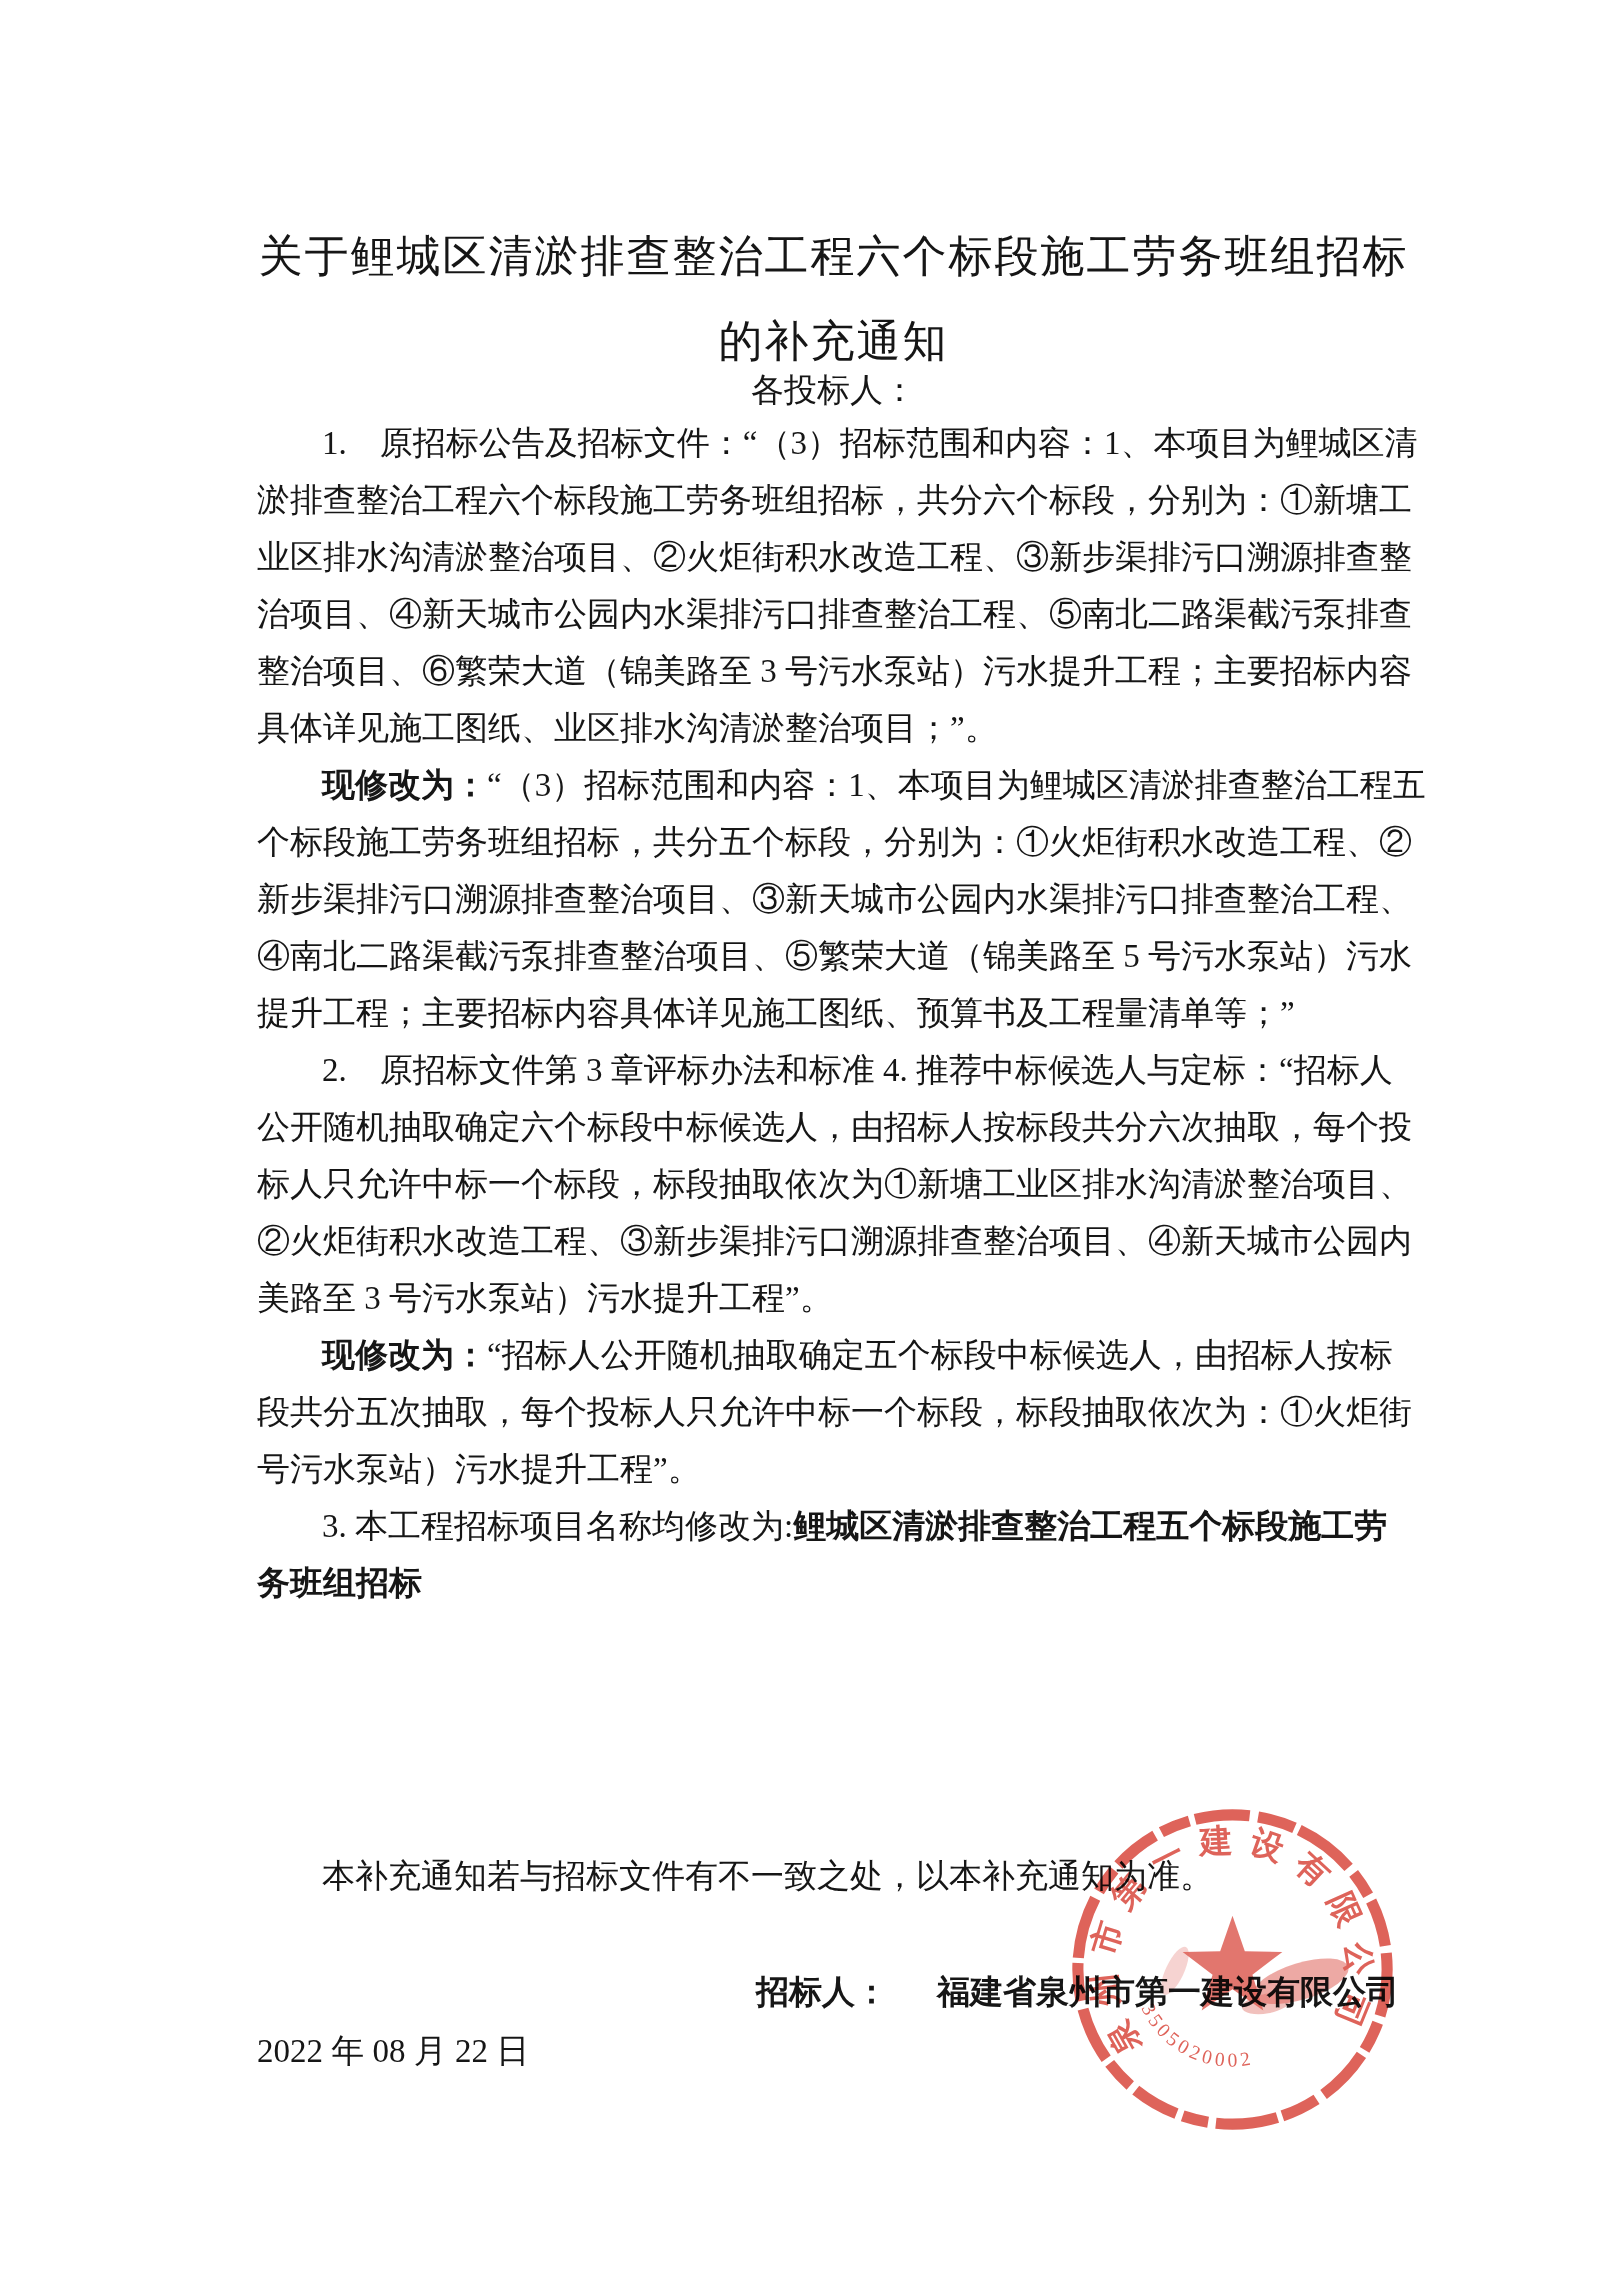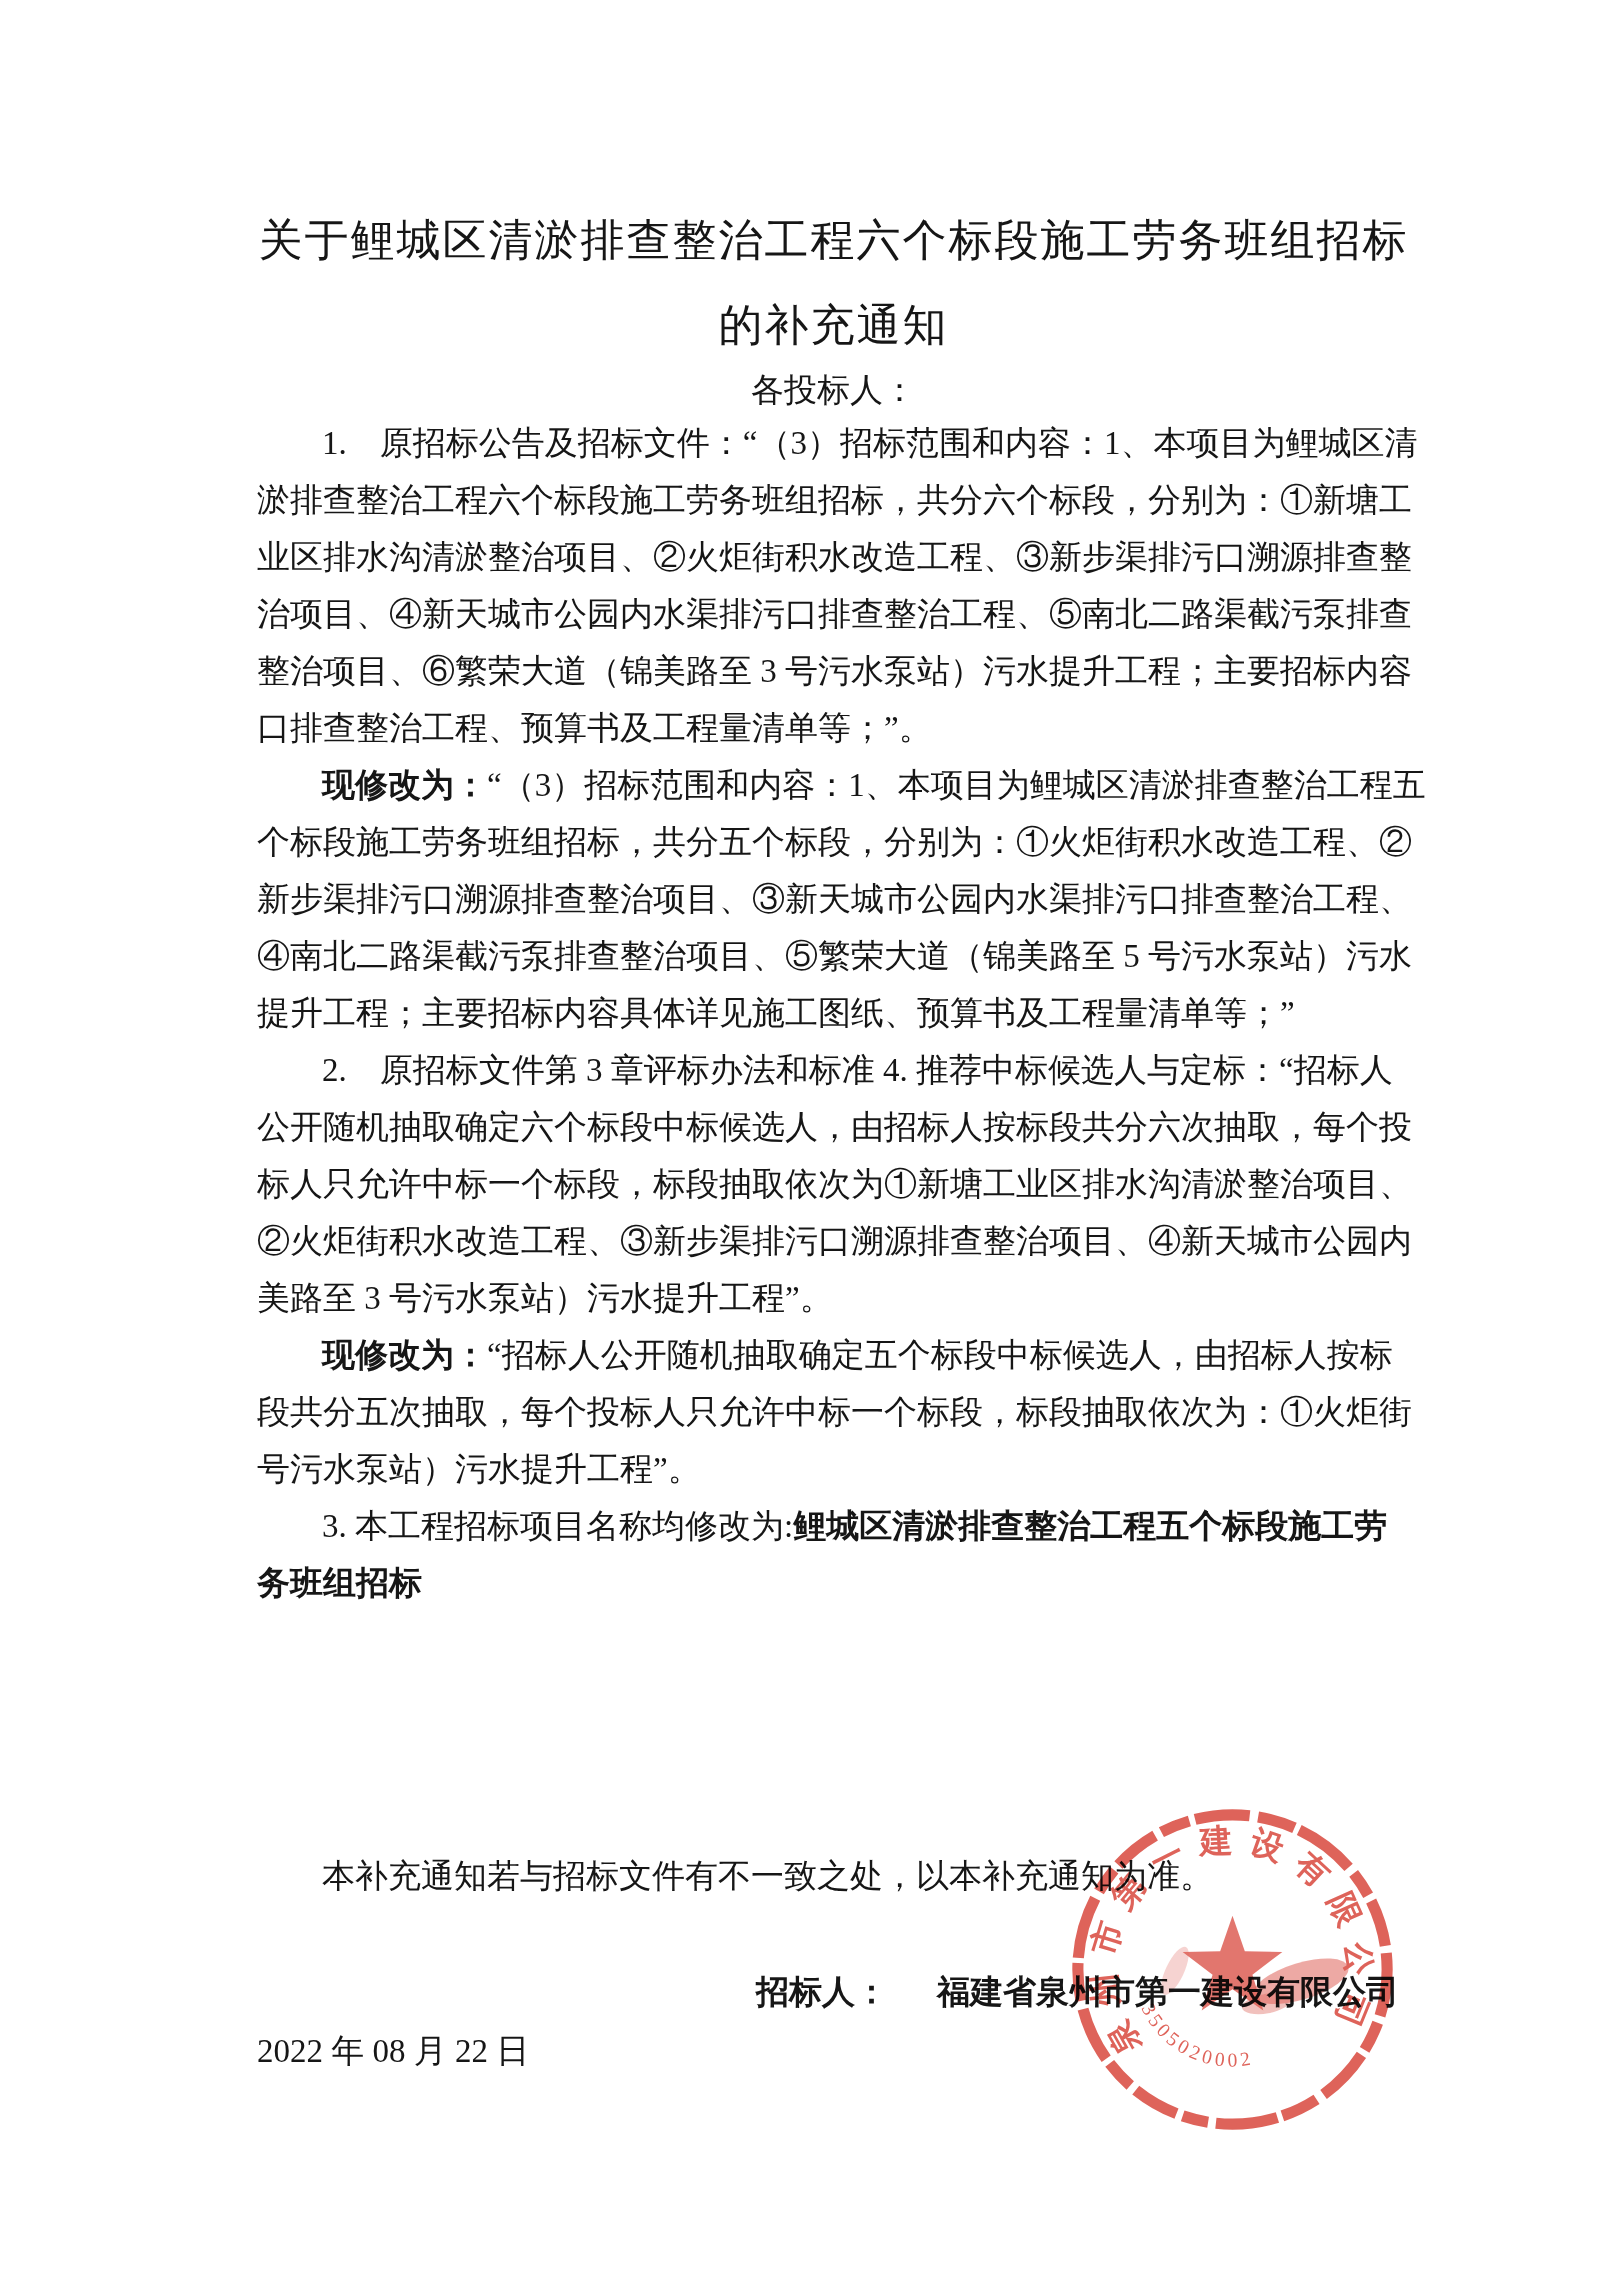--- a/index.html
+++ b/index.html
@@ -5,21 +5,21 @@
   html,body{margin:0;padding:0;background:#e8e8e8;}
   .page{
     position:relative;
     width:1623px;height:2295px;
     background:#ffffff;
     overflow:hidden;
     font-family:"Liberation Serif","DejaVu Serif",serif;
     color:#161616;
   }
   .title-block{
-    position:absolute;top:198px;left:257px;width:1153px;
+    position:absolute;top:214px;left:257px;width:1153px;
     text-align:center;font-size:44px;line-height:85px;letter-spacing:2px;
     font-weight:500;white-space:nowrap;
   }
   .salutation{
     position:absolute;top:362px;left:257px;width:1153px;
     font-size:33px;line-height:57px;white-space:nowrap;text-align:center;
   }
   .body-lines{
     position:absolute;top:415px;left:257px;width:1153px;
     font-size:33px;line-height:57px;
@@ -57,21 +57,21 @@
   </div>
 
   <div class="salutation">各投标人：</div>
 
   <div class="body-lines">
       <div class="line indent"><span>1.　原招标公告及招标文件：“（3）招标范围和内容：1、本项目为鲤城区清</span></div>
       <div class="line"><span>淤排查整治工程六个标段施工劳务班组招标，共分六个标段，分别为：①新塘工</span></div>
       <div class="line"><span>业区排水沟清淤整治项目、②火炬街积水改造工程、③新步渠排污口溯源排查整</span></div>
       <div class="line"><span>治项目、④新天城市公园内水渠排污口排查整治工程、⑤南北二路渠截污泵排查</span></div>
       <div class="line"><span>整治项目、⑥繁荣大道（锦美路至 3 号污水泵站）污水提升工程；主要招标内容</span></div>
-      <div class="line"><span>口排查整治工程、预算书及工程量清单等；”。</span></div>
+      <div class="line"><span>具体详见施工图纸、业区排水沟清淤整治项目；”。</span></div>
       <div class="line indent"><span class="b">现修改为：</span><span>“（3）招标范围和内容：1、本项目为鲤城区清淤排查整治工程五</span></div>
       <div class="line"><span>个标段施工劳务班组招标，共分五个标段，分别为：①火炬街积水改造工程、②</span></div>
       <div class="line"><span>新步渠排污口溯源排查整治项目、③新天城市公园内水渠排污口排查整治工程、</span></div>
       <div class="line"><span>④南北二路渠截污泵排查整治项目、⑤繁荣大道（锦美路至 5 号污水泵站）污水</span></div>
       <div class="line"><span>提升工程；主要招标内容具体详见施工图纸、预算书及工程量清单等；”</span></div>
       <div class="line indent"><span>2.　原招标文件第 3 章评标办法和标准 4. 推荐中标候选人与定标：“招标人</span></div>
       <div class="line"><span>公开随机抽取确定六个标段中标候选人，由招标人按标段共分六次抽取，每个投</span></div>
       <div class="line"><span>标人只允许中标一个标段，标段抽取依次为①新塘工业区排水沟清淤整治项目、</span></div>
       <div class="line"><span>②火炬街积水改造工程、③新步渠排污口溯源排查整治项目、④新天城市公园内</span></div>
       <div class="line"><span>美路至 3 号污水泵站）污水提升工程”。</span></div>

